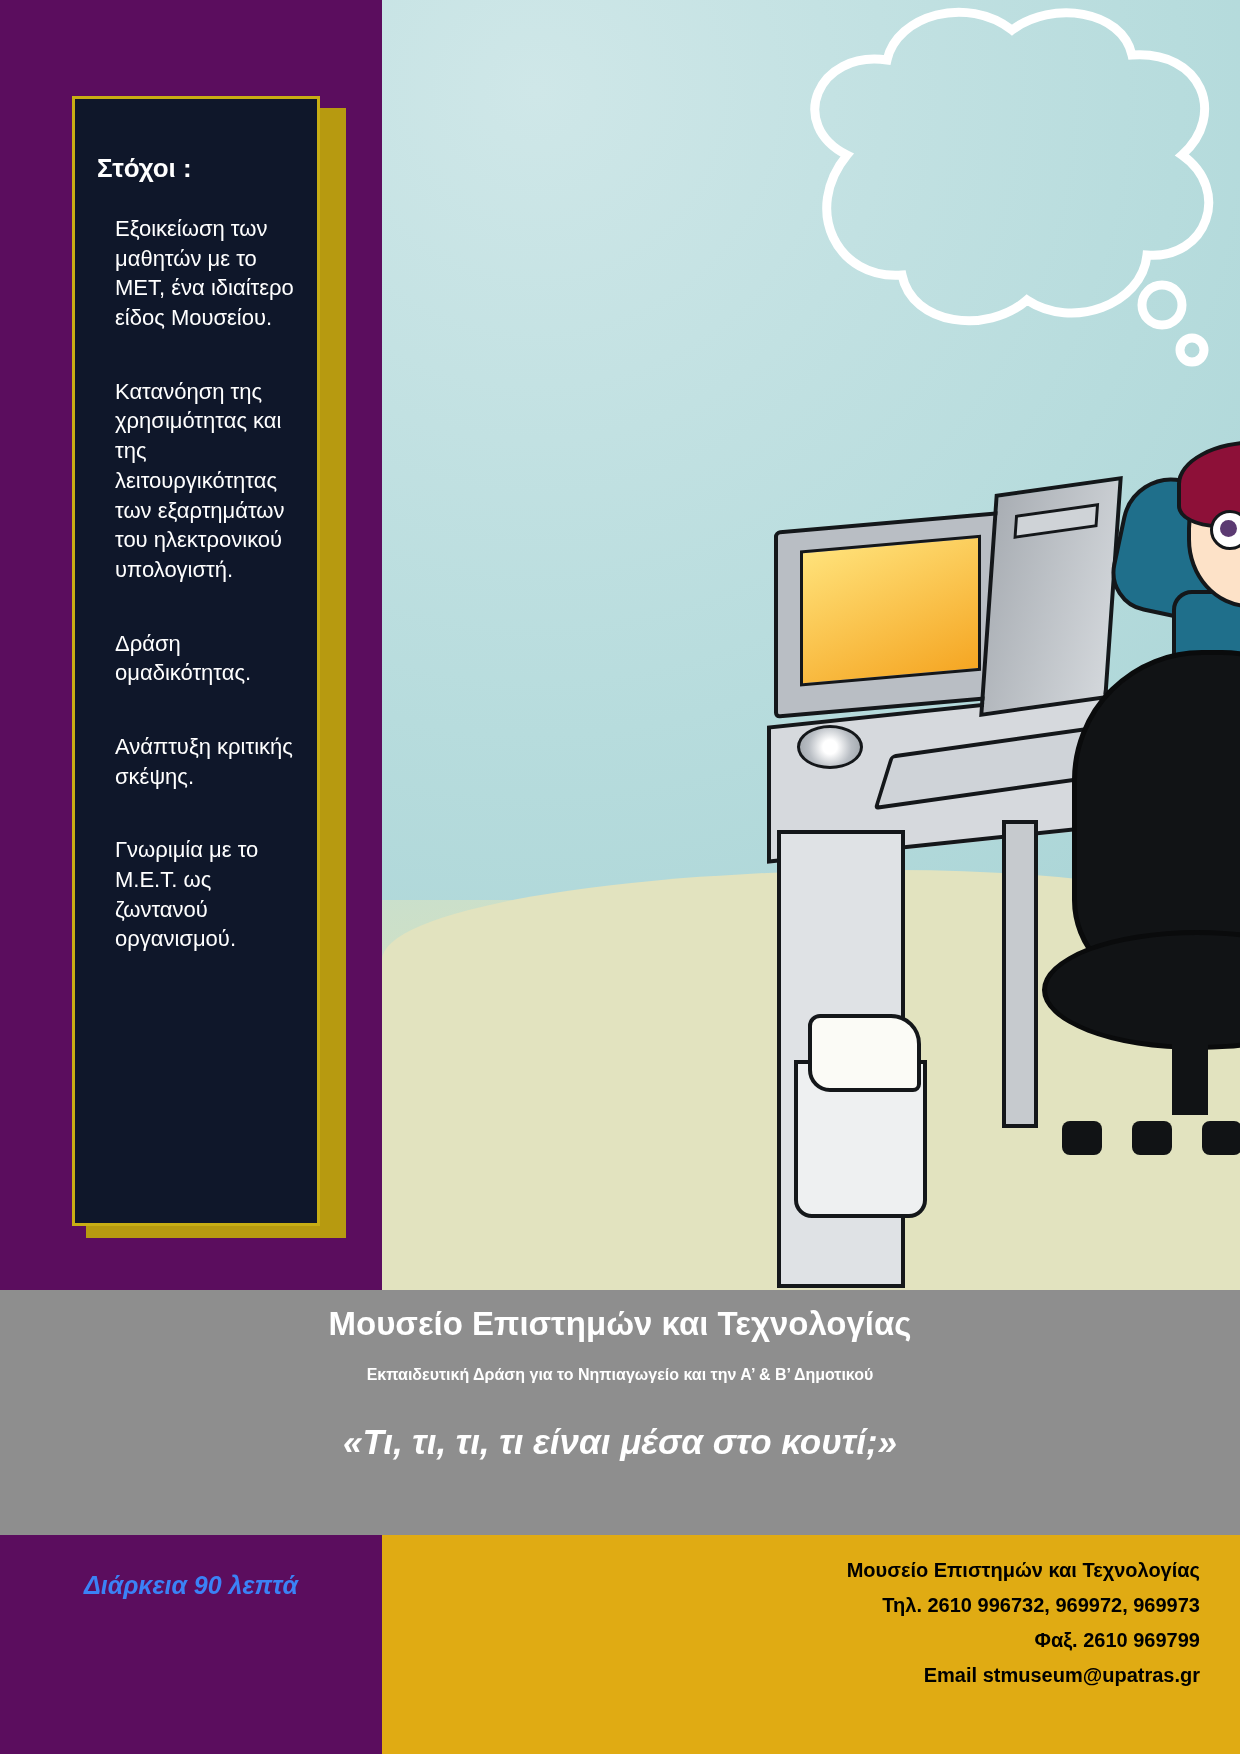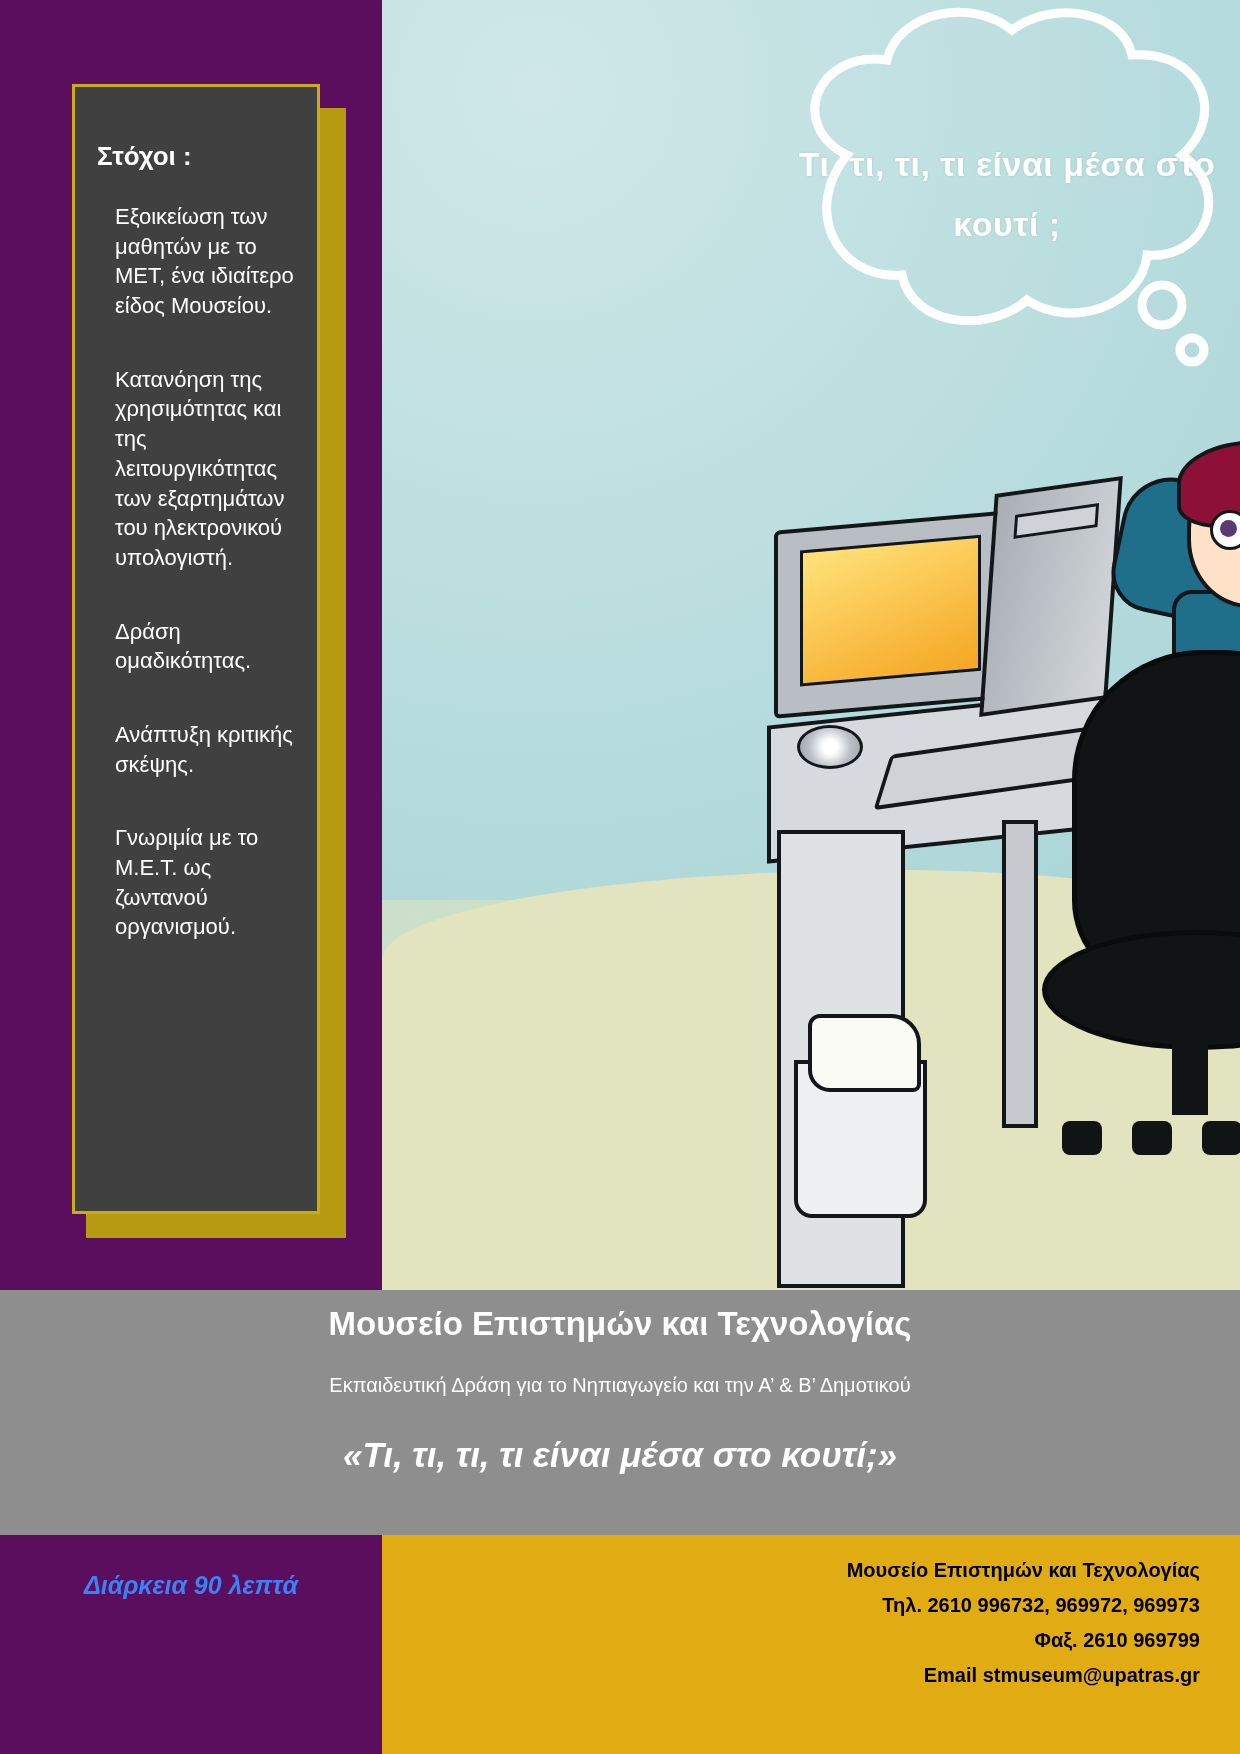--- a/index.html
+++ b/index.html
@@ -268,24 +268,24 @@
   
   .obj-shadow {
     position: absolute;
     left: 86px; top: 108px;
     width: 260px;
     height: 1130px;
     background: #b79a10;
   }
   .obj-box {
     position: absolute;
-    left: 72px; top: 84px;
+    left: 72px; top: 96px;
     width: 248px;
     height: 1130px;
-    background: #404040;
+    background: #0f172a;
     border: 3px solid #c8ae14;
     box-sizing: border-box;
     padding: 54px 22px 12px 22px;
     color: #ffffff;
   }
   .obj-title {
     font-size: 26px;
     font-weight: bold;
     margin: 0 0 30px 0;
   }
@@ -306,22 +306,23 @@
     text-align: center;
     box-sizing: border-box;
     padding-top: 10px;
   }
   .museum-line1, .museum-line2 {
     font-size: 33px;
     font-weight: bold;
     line-height: 1.45;
   }
   .grey-sub {
-    font-size: 20px;
-    margin-top: 26px;
+    font-size: 16px;
+    margin-top: 18px;
+    font-weight: bold;
   }
   .grey-quote {
     font-size: 35px;
     font-weight: bold;
     font-style: italic;
     margin-top: 38px;
   }
 
   
   .bottom-left {
@@ -411,21 +412,20 @@
         <svg width="460" height="390" viewBox="0 0 460 390" aria-hidden="true">
           <g fill="none" stroke="#ffffff" stroke-width="9">
             <path d="M70 150 C10 120 40 45 110 55 C120 10 190 -10 235 25
                      C275 -5 345 5 355 50 C425 45 450 110 405 150
                      C455 185 430 255 370 250 C365 300 295 325 250 295
                      C210 330 135 320 125 270 C60 275 25 205 70 150 Z"></path>
             <circle cx="385" cy="300" r="20"></circle>
             <circle cx="415" cy="345" r="12"></circle>
           </g>
         </svg>
-        <div class="bubble-text">Τι, τι, τι, τι είναι μέσα στο κουτί ;</div>
       </div>
     </div>
 
     <div class="obj-shadow"></div>
     <div class="obj-box">
       <div class="obj-title">Στόχοι :</div>
       <div class="obj-item">Εξοικείωση των μαθητών με το ΜΕΤ, ένα ιδιαίτερο είδος Μουσείου.</div>
       <div class="obj-item">Κατανόηση  της χρησιμότητας και της λειτουργικότητας των εξαρτημάτων του ηλεκτρονικού υπολογιστή.</div>
       <div class="obj-item">Δράση ομαδικότητας.</div>
       <div class="obj-item">Ανάπτυξη κριτικής σκέψης.</div>

